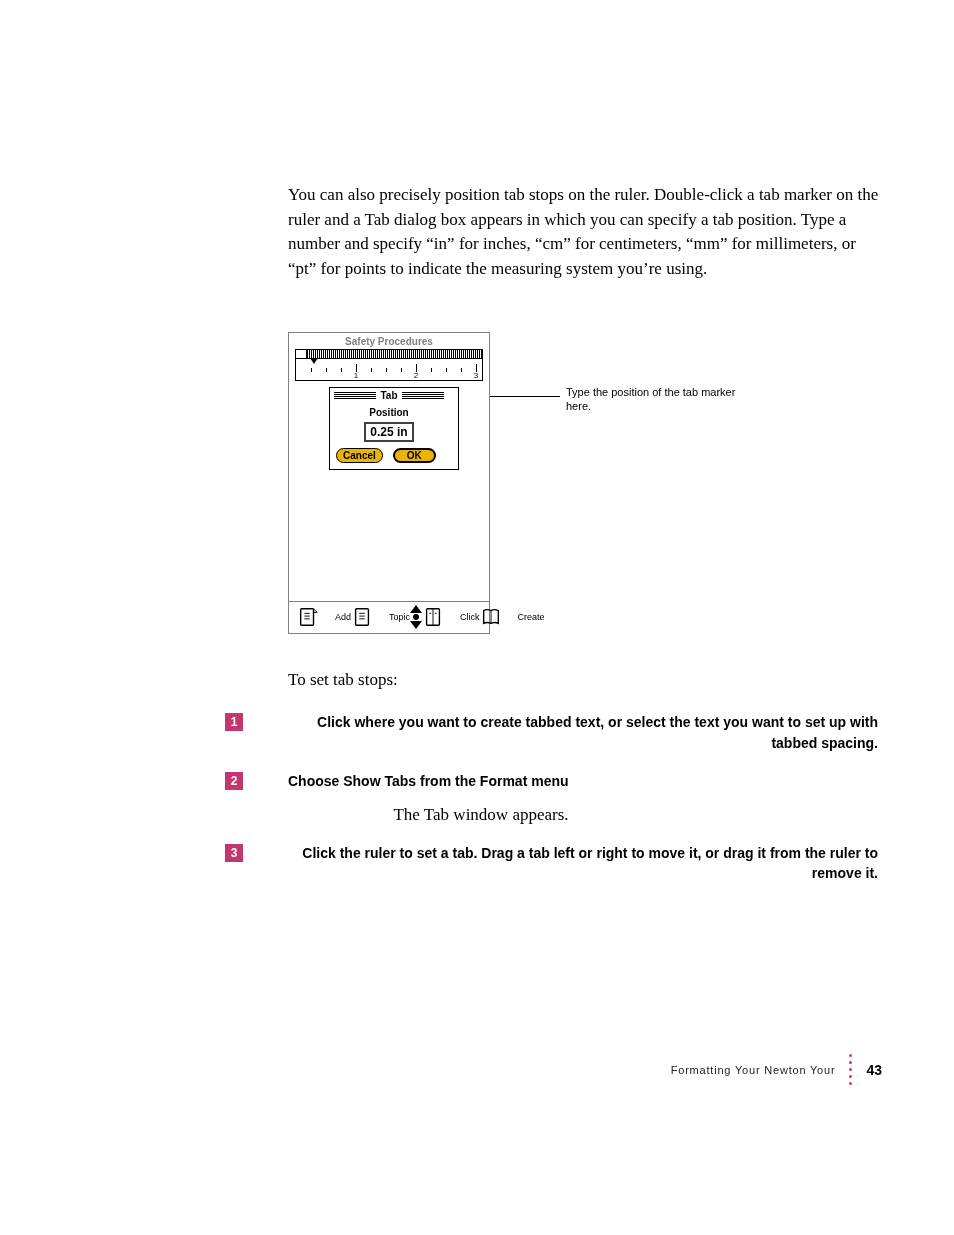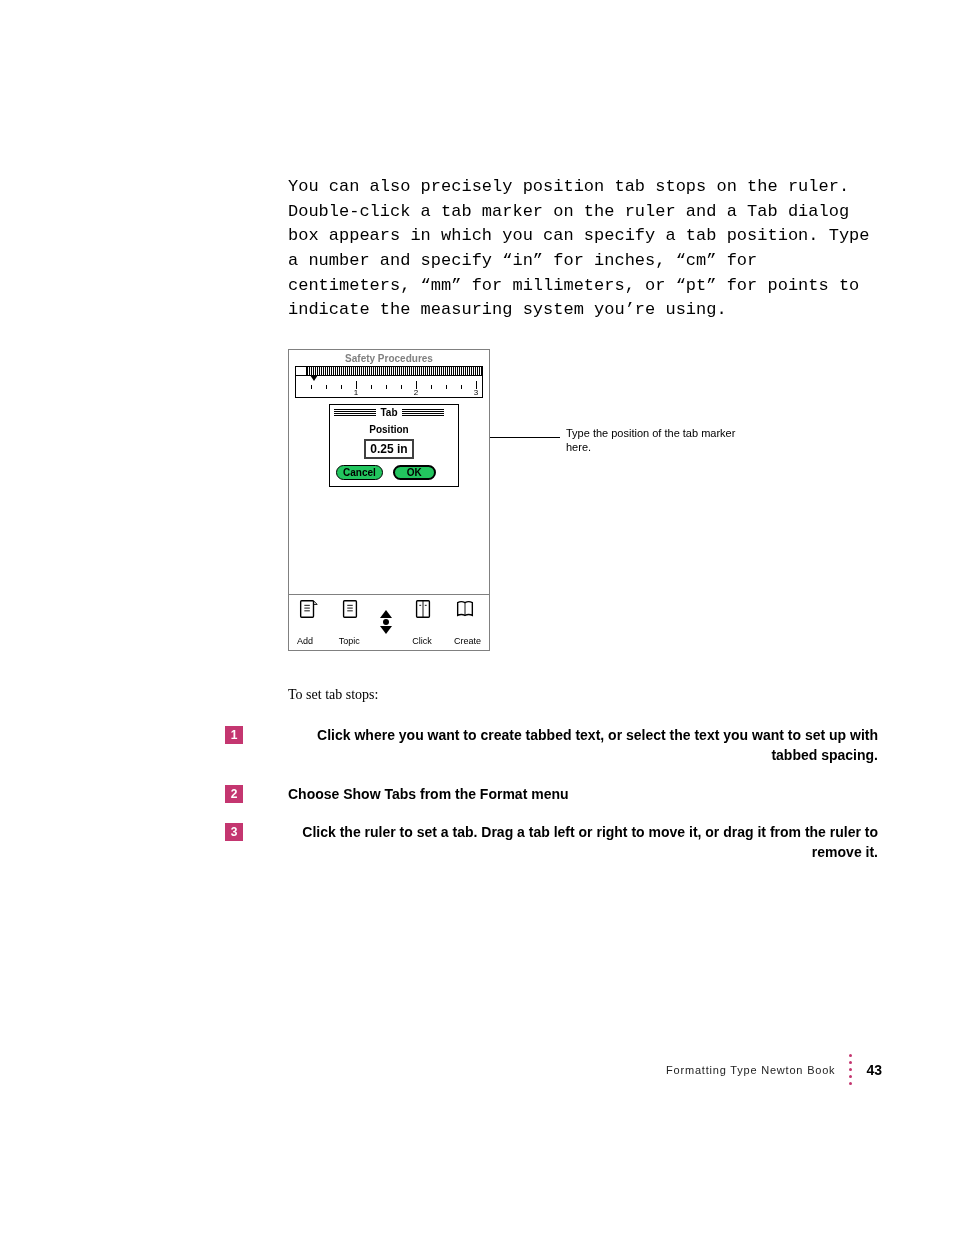--- a/index.html
+++ b/index.html
@@ -14,37 +14,37 @@
     box-sizing: border-box;
   }
   .page {
     position: relative;
     padding: 175px 75px 0 225px;
     box-sizing: border-box;
   }
   .intro {
     font-size: 17px;
     line-height: 1.45;
-    margin: 0 0 26px 63px;
+    margin: 8px 0 26px 63px;
     max-width: 605px;
-    font-family: Liberation Mono, monospace;
   }
   .figure-wrap {
     display: flex;
     align-items: flex-start;
     margin: 0 0 34px 63px;
   }
   .screenshot {
     border: 1px solid #808080;
     width: 200px;
     height: 300px;
     position: relative;
     background: #fff;
     font-family: Arial, Helvetica, sans-serif;
     font-size: 10px;
+    margin-top: 24px;
   }
   .win-title {
     text-align: center;
     font-weight: bold;
     color: #808080;
     padding: 3px 0 2px 0;
     font-size: 10px;
   }
   .ruler-area {
     margin: 0 6px;
@@ -147,40 +147,40 @@
     display: flex;
     gap: 10px;
     padding: 2px 6px 0 6px;
   }
   .dlg-btn {
     border: 1px solid #000;
     border-radius: 8px;
     padding: 1px 6px;
     font-weight: bold;
     font-size: 10px;
-    background: #22c55e;
+    background: #eab308;
   }
   .dlg-btn.primary {
     border: 2px solid #000;
     padding: 0 12px;
   }
   .toolbar {
     position: absolute;
     bottom: 0;
     left: 0; right: 0;
     border-top: 1px solid #808080;
     display: flex;
     justify-content: space-between;
     padding: 3px 8px 4px 8px;
     box-sizing: border-box;
   }
   .tb-item {
     display: flex;
-    flex-direction: column;
-    align-items: flex-start;
+    flex-direction: row;
+    align-items: center;
     gap: 16px;
     font-size: 9px;
   }
   .tb-icon {
     width: 22px;
     height: 22px;
   }
   .arrow-col {
     display: flex;
     flex-direction: column;
@@ -196,21 +196,21 @@
   }
   .callout-text {
     font-family: Arial, Helvetica, sans-serif;
     font-size: 11px;
     line-height: 1.3;
     margin-top: 77px;
     margin-left: 6px;
     max-width: 170px;
   }
   .sub-intro {
-    font-size: 14px;
+    font-size: 17px;
     line-height: 1.45;
     margin: 0 0 20px 63px;
   }
   .step {
     display: flex;
     align-items: flex-start;
     margin: 0 0 18px 0;
   }
   .step-num {
     width: 18px;
@@ -381,34 +381,35 @@
     <div class="step-num">1</div>
     <div class="step-body">
       <div class="step-bold">Click where you want to create tabbed text, or select the text you want to set up with tabbed spacing.</div>
     </div>
   </div>
 
   <div class="step">
     <div class="step-num">2</div>
     <div class="step-body">
       <div class="step-bold">Choose Show Tabs from the Format menu</div>
+      <p class="step-after">The Tab window appears.</p>
     </div>
   </div>
 
   <div class="step">
     <div class="step-num">3</div>
     <div class="step-body">
       <div class="step-bold">Click the ruler to set a tab. Drag a tab left or right to move it, or drag it from the ruler to remove it.</div>
     </div>
   </div>
 
 </div>
 
 <div class="footer">
-  <span class="footer-title">Formatting Type Newton Book</span>
+  <span class="footer-title">Formatting Your Newton Your</span>
   <div class="dots">
     <span></span>
       <span></span>
       <span></span>
       <span></span>
       <span></span>
   </div>
   <span class="footer-page">43</span>
 </div>
 

